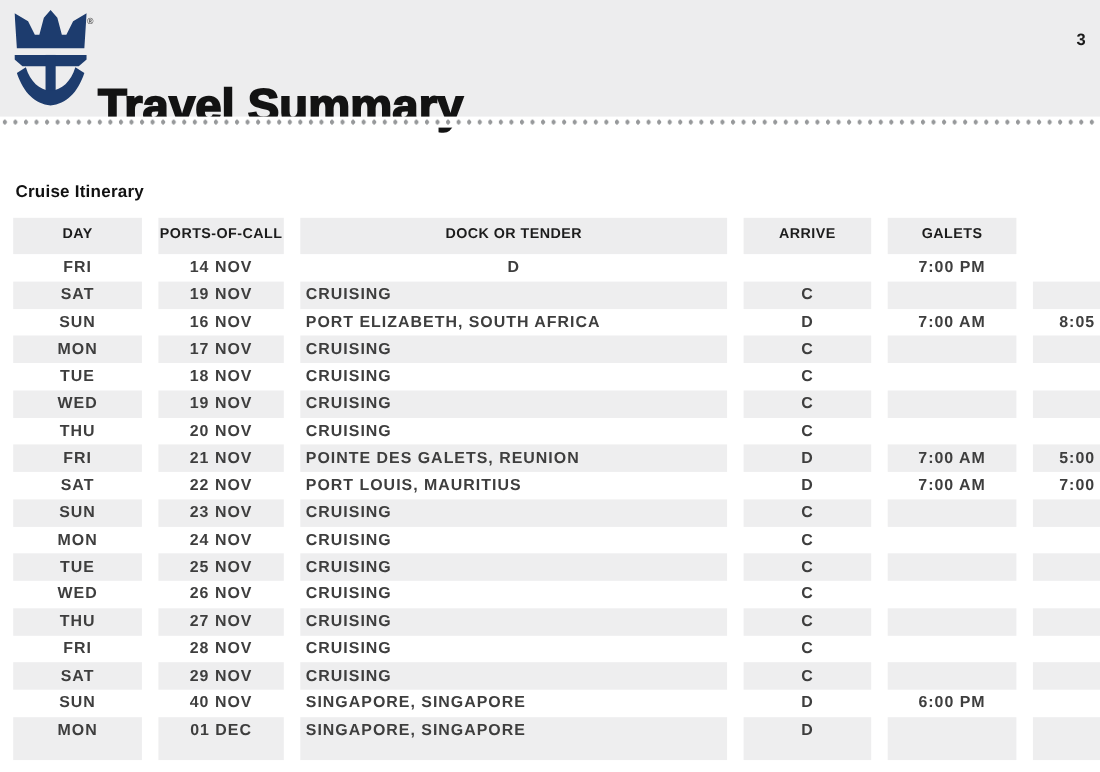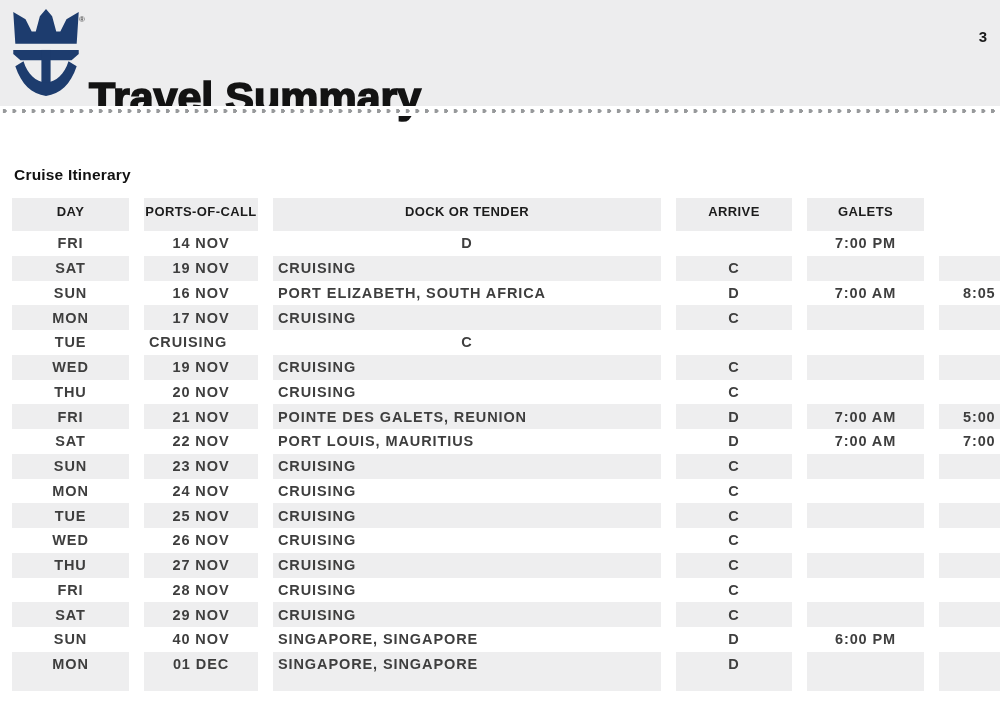--- a/index.html
+++ b/index.html
@@ -141,20 +141,21 @@
         <div class="trow stripe">
           <div class="td align-center">MON</div>
           <div class="td align-center">17 NOV</div>
           <div class="td align-left">CRUISING</div>
           <div class="td align-center">C</div>
           <div class="td align-center"></div>
           <div class="td align-center"></div>
         </div>
         <div class="trow">
           <div class="td align-center">TUE</div>
+          <div class="td align-center">18 NOV</div>
           <div class="td align-left">CRUISING</div>
           <div class="td align-center">C</div>
           <div class="td align-center"></div>
           <div class="td align-center"></div>
         </div>
         <div class="trow stripe">
           <div class="td align-center">WED</div>
           <div class="td align-center">19 NOV</div>
           <div class="td align-left">CRUISING</div>
           <div class="td align-center">C</div>

